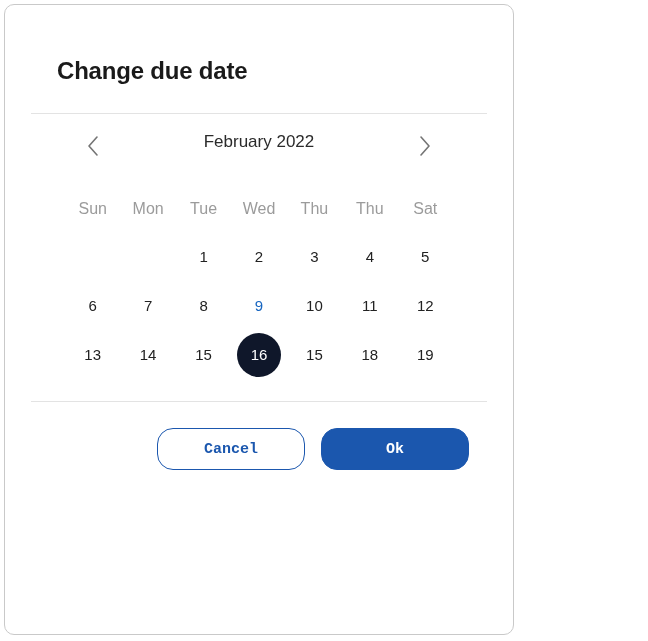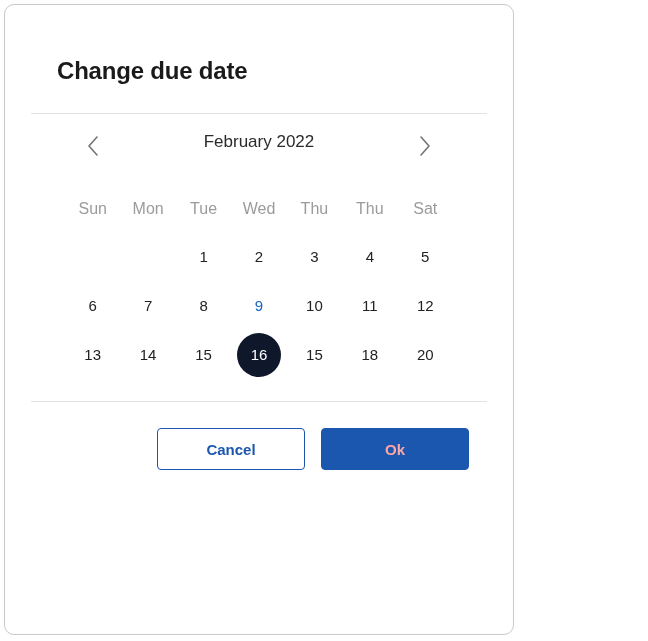--- a/index.html
+++ b/index.html
@@ -116,37 +116,37 @@
   }
   .actions {
     display: flex;
     justify-content: flex-end;
     align-items: center;
     gap: 16px;
     padding: 26px 44px 0 0;
   }
   .btn {
     font-size: 15px;
-    font-family: Liberation Sans, sans-serif;
+    font-family: Liberation Mono, monospace;
     height: 42px;
     min-width: 148px;
-    border-radius: 4px;
+    border-radius: 16px;
     cursor: pointer;
     box-sizing: border-box;
   }
   .btn-cancel {
     background: #ffffff;
     border: 1px solid #1b57ae;
     color: #1b57ae;
     font-weight: bold;
   }
   .btn-ok {
     background: #1b57ae;
     border: 1px solid #1b57ae;
-    color: #fca5a5;
+    color: #ffffff;
     font-weight: bold;
   }
 </style>
 </head>
 <body>
 
 <div class="dialog">
 
   <div class="dialog-title">Change due date</div>
 
@@ -203,21 +203,21 @@
             <td><span class="day">11</span></td>
             <td><span class="day">12</span></td>
           </tr>
           <tr>
             <td><span class="day">13</span></td>
             <td><span class="day">14</span></td>
             <td><span class="day">15</span></td>
             <td><span class="day selected">16</span></td>
             <td><span class="day">15</span></td>
             <td><span class="day">18</span></td>
-            <td><span class="day">20</span></td>
+            <td><span class="day">19</span></td>
           </tr>
         </tbody>
     </table>
   </div>
 
   <div class="footer-divider"></div>
 
   <div class="actions">
     <button class="btn btn-cancel">Cancel</button>
     <button class="btn btn-ok">Ok</button>

